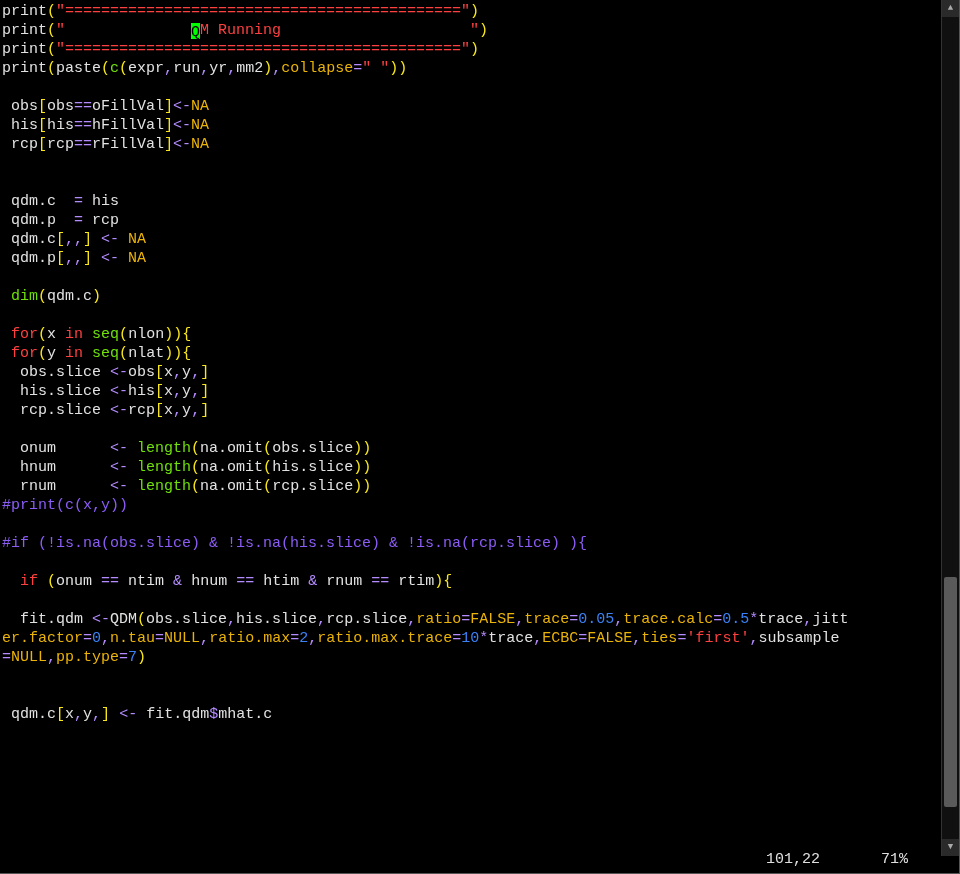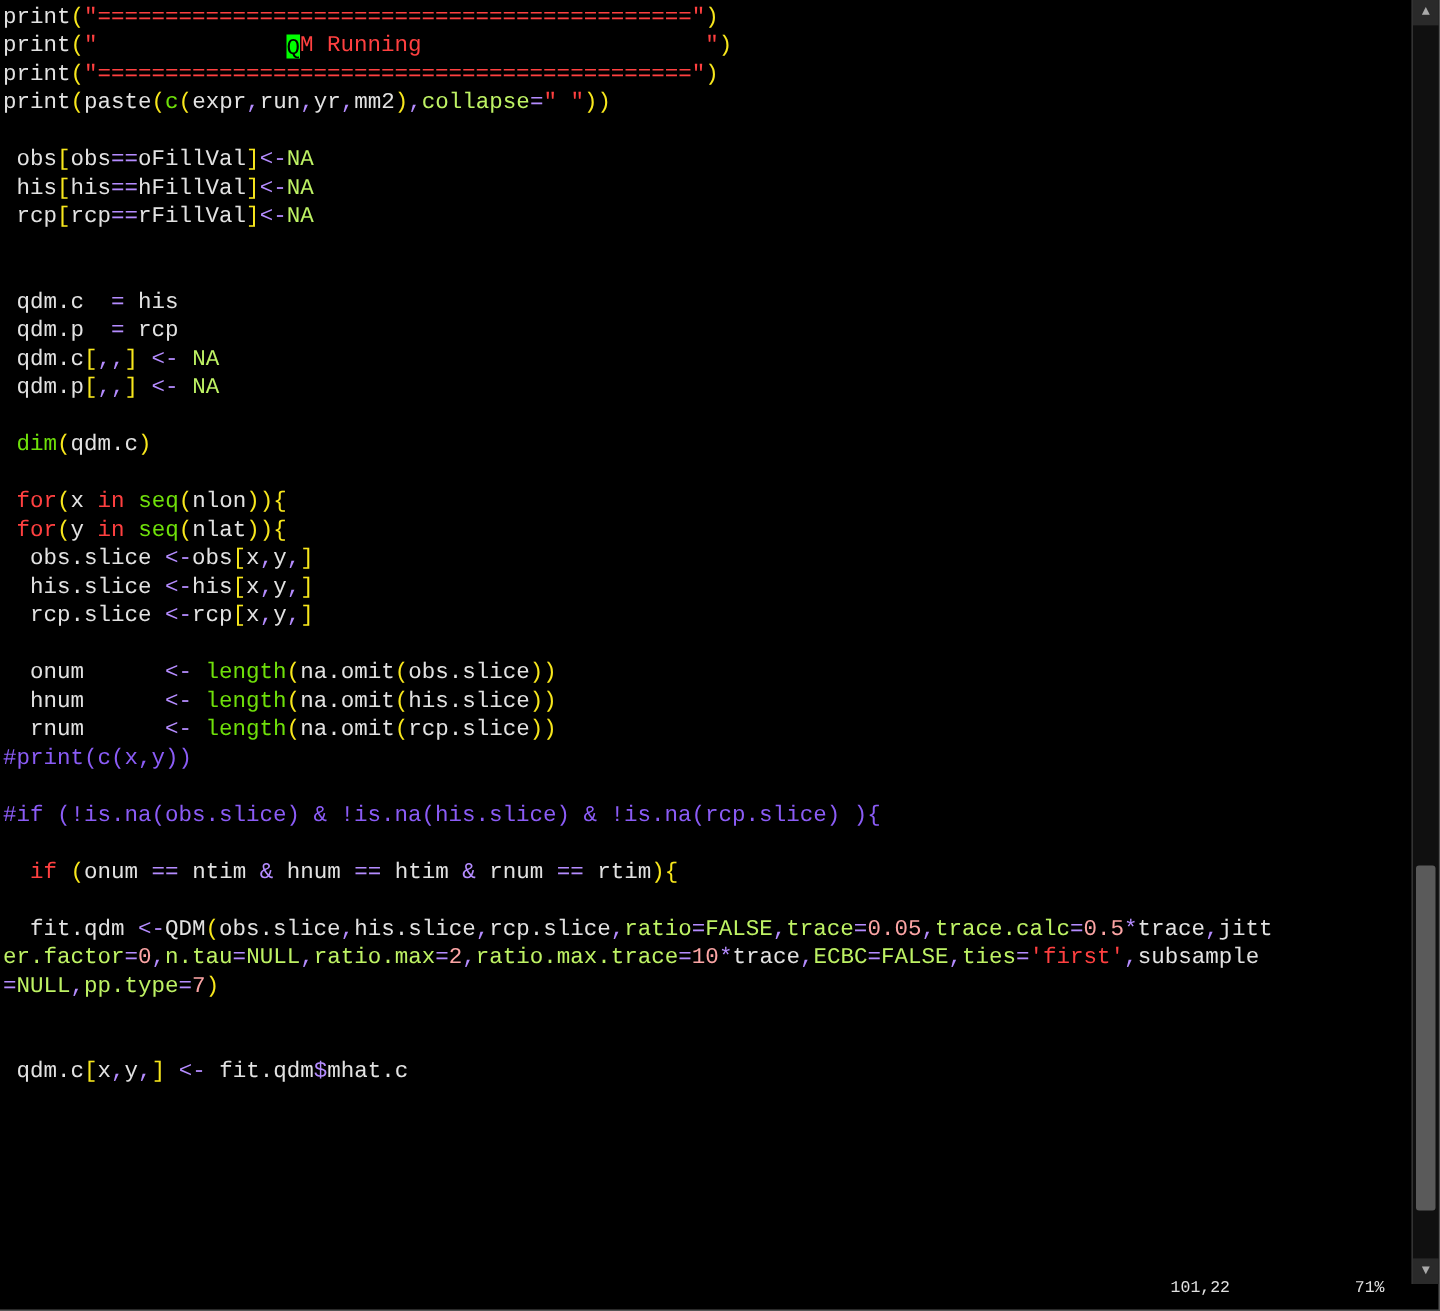--- a/index.html
+++ b/index.html
@@ -34,23 +34,23 @@
     white-space: pre;
     overflow: hidden;
   }
   .line { display:block; height:19px; }
   .blank { display:block; height:19px; }
 
   .d { color:#e2e2e2; }          
   .y { color:#f8e71c; }          
   .r { color:#ff4040; }          
   .g { color:#6fe00a; }          
-  .m { color:#bef264; }          
+  .m { color:#eab308; }          
   .mg{ color:#b58cff; }          
-  .br{ color:#fca5a5; }          
+  .br{ color:#3b82f6; }          
   .cm{ color:#8b5cf6; }          
 
   .cursor {
     display: inline-block;
     width: 9px;
     height: 16px;
     background: #00ff00;
     color: #000000;
     vertical-align: text-bottom;
   }
@@ -96,25 +96,25 @@
   }
 
   .status-bar {
     position:absolute;
     bottom:4px;
     left:0;
     width:940px;
     height:19px;
     color:#e0e0e0;
     font-family: "Consolas","Courier New",monospace;
-    font-size:11px;
+    font-size:15px;
     text-decoration:underline;
   }
   .status-pos { position:absolute; right:120px; }
-  .status-pct { position:absolute; right:17px; }
+  .status-pct { position:absolute; right:32px; }
 </style>
 </head>
 <body>
 
 <div class="editor-wrap">
 
   <div class="code-area" id="code-area"><span class="line"><span class="d">print</span><span class="y">(</span><span class="r">"============================================"</span><span class="y">)</span></span><span class="line"><span class="d">print</span><span class="y">(</span><span class="r">"              </span><span class="cursor">Q</span><span class="r">M Running                     "</span><span class="y">)</span></span><span class="line"><span class="d">print</span><span class="y">(</span><span class="r">"============================================"</span><span class="y">)</span></span><span class="line"><span class="d">print</span><span class="y">(</span><span class="d">paste</span><span class="y">(</span><span class="g">c</span><span class="y">(</span><span class="d">expr</span><span class="mg">,</span><span class="d">run</span><span class="mg">,</span><span class="d">yr</span><span class="mg">,</span><span class="d">mm2</span><span class="y">)</span><span class="mg">,</span><span class="m">collapse</span><span class="mg">=</span><span class="r">" "</span><span class="y">))</span></span><span class="blank"></span><span class="line"><span class="d"> obs</span><span class="y">[</span><span class="d">obs</span><span class="mg">==</span><span class="d">oFillVal</span><span class="y">]</span><span class="mg">&lt;-</span><span class="m">NA</span></span><span class="line"><span class="d"> his</span><span class="y">[</span><span class="d">his</span><span class="mg">==</span><span class="d">hFillVal</span><span class="y">]</span><span class="mg">&lt;-</span><span class="m">NA</span></span><span class="line"><span class="d"> rcp</span><span class="y">[</span><span class="d">rcp</span><span class="mg">==</span><span class="d">rFillVal</span><span class="y">]</span><span class="mg">&lt;-</span><span class="m">NA</span></span><span class="blank"></span><span class="blank"></span><span class="line"><span class="d"> qdm.c  </span><span class="mg">=</span><span class="d"> his</span></span><span class="line"><span class="d"> qdm.p  </span><span class="mg">=</span><span class="d"> rcp</span></span><span class="line"><span class="d"> qdm.c</span><span class="y">[</span><span class="mg">,,</span><span class="y">]</span><span class="d"> </span><span class="mg">&lt;-</span><span class="d"> </span><span class="m">NA</span></span><span class="line"><span class="d"> qdm.p</span><span class="y">[</span><span class="mg">,,</span><span class="y">]</span><span class="d"> </span><span class="mg">&lt;-</span><span class="d"> </span><span class="m">NA</span></span><span class="blank"></span><span class="line"><span class="d"> </span><span class="g">dim</span><span class="y">(</span><span class="d">qdm.c</span><span class="y">)</span></span><span class="blank"></span><span class="line"><span class="d"> </span><span class="r">for</span><span class="y">(</span><span class="d">x </span><span class="r">in</span><span class="d"> </span><span class="g">seq</span><span class="y">(</span><span class="d">nlon</span><span class="y">)){</span></span><span class="line"><span class="d"> </span><span class="r">for</span><span class="y">(</span><span class="d">y </span><span class="r">in</span><span class="d"> </span><span class="g">seq</span><span class="y">(</span><span class="d">nlat</span><span class="y">)){</span></span><span class="line"><span class="d">  obs.slice </span><span class="mg">&lt;-</span><span class="d">obs</span><span class="y">[</span><span class="d">x</span><span class="mg">,</span><span class="d">y</span><span class="mg">,</span><span class="y">]</span></span><span class="line"><span class="d">  his.slice </span><span class="mg">&lt;-</span><span class="d">his</span><span class="y">[</span><span class="d">x</span><span class="mg">,</span><span class="d">y</span><span class="mg">,</span><span class="y">]</span></span><span class="line"><span class="d">  rcp.slice </span><span class="mg">&lt;-</span><span class="d">rcp</span><span class="y">[</span><span class="d">x</span><span class="mg">,</span><span class="d">y</span><span class="mg">,</span><span class="y">]</span></span><span class="blank"></span><span class="line"><span class="d">  onum      </span><span class="mg">&lt;-</span><span class="d"> </span><span class="g">length</span><span class="y">(</span><span class="d">na.omit</span><span class="y">(</span><span class="d">obs.slice</span><span class="y">))</span></span><span class="line"><span class="d">  hnum      </span><span class="mg">&lt;-</span><span class="d"> </span><span class="g">length</span><span class="y">(</span><span class="d">na.omit</span><span class="y">(</span><span class="d">his.slice</span><span class="y">))</span></span><span class="line"><span class="d">  rnum      </span><span class="mg">&lt;-</span><span class="d"> </span><span class="g">length</span><span class="y">(</span><span class="d">na.omit</span><span class="y">(</span><span class="d">rcp.slice</span><span class="y">))</span></span><span class="line"><span class="cm">#print(c(x,y))</span></span><span class="blank"></span><span class="line"><span class="cm">#if (!is.na(obs.slice) &amp; !is.na(his.slice) &amp; !is.na(rcp.slice) ){</span></span><span class="blank"></span><span class="line"><span class="d">  </span><span class="r">if</span><span class="d"> </span><span class="y">(</span><span class="d">onum </span><span class="mg">==</span><span class="d"> ntim </span><span class="mg">&amp;</span><span class="d"> hnum </span><span class="mg">==</span><span class="d"> htim </span><span class="mg">&amp;</span><span class="d"> rnum </span><span class="mg">==</span><span class="d"> rtim</span><span class="y">){</span></span><span class="blank"></span><span class="line"><span class="d">  fit.qdm </span><span class="mg">&lt;-</span><span class="d">QDM</span><span class="y">(</span><span class="d">obs.slice</span><span class="mg">,</span><span class="d">his.slice</span><span class="mg">,</span><span class="d">rcp.slice</span><span class="mg">,</span><span class="m">ratio</span><span class="mg">=</span><span class="m">FALSE</span><span class="mg">,</span><span class="m">trace</span><span class="mg">=</span><span class="br">0.05</span><span class="mg">,</span><span class="m">trace.calc</span><span class="mg">=</span><span class="br">0.5</span><span class="mg">*</span><span class="d">trace</span><span class="mg">,</span><span class="d">jitt</span></span><span class="line"><span class="m">er.factor</span><span class="mg">=</span><span class="br">0</span><span class="mg">,</span><span class="m">n.tau</span><span class="mg">=</span><span class="m">NULL</span><span class="mg">,</span><span class="m">ratio.max</span><span class="mg">=</span><span class="br">2</span><span class="mg">,</span><span class="m">ratio.max.trace</span><span class="mg">=</span><span class="br">10</span><span class="mg">*</span><span class="d">trace</span><span class="mg">,</span><span class="m">ECBC</span><span class="mg">=</span><span class="m">FALSE</span><span class="mg">,</span><span class="m">ties</span><span class="mg">=</span><span class="r">'first'</span><span class="mg">,</span><span class="d">subsample</span></span><span class="line"><span class="mg">=</span><span class="m">NULL</span><span class="mg">,</span><span class="m">pp.type</span><span class="mg">=</span><span class="br">7</span><span class="y">)</span></span><span class="blank"></span><span class="blank"></span><span class="line"><span class="d"> qdm.c</span><span class="y">[</span><span class="d">x</span><span class="mg">,</span><span class="d">y</span><span class="mg">,</span><span class="y">]</span><span class="d"> </span><span class="mg">&lt;-</span><span class="d"> fit.qdm</span><span class="mg">$</span><span class="d">mhat.c</span></span></div>
 
   <div class="scrollbar">
     <div class="sb-btn sb-up">

